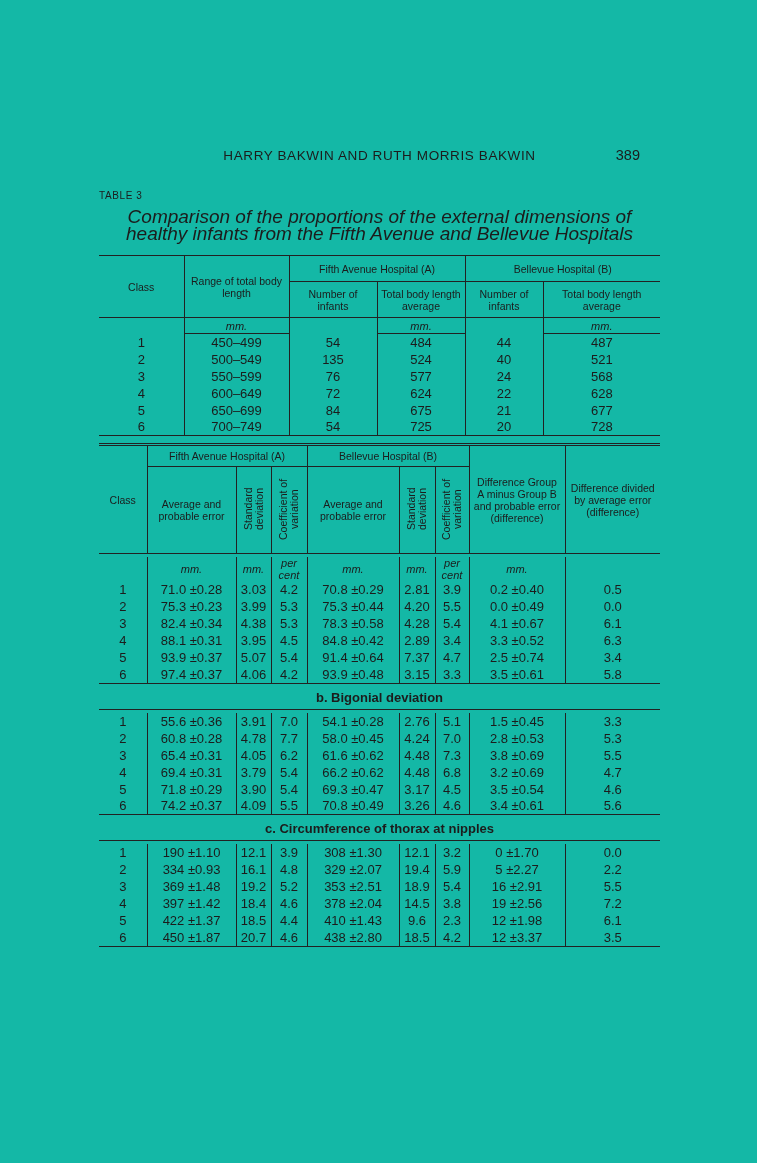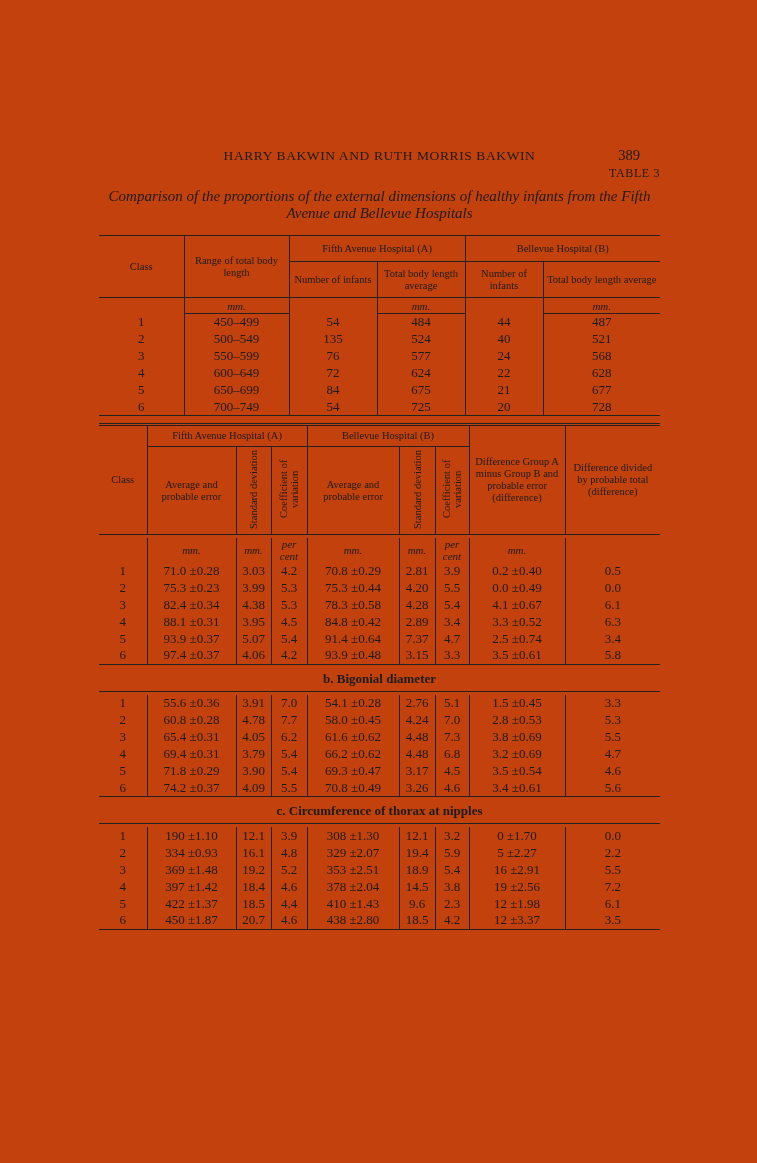--- a/index.html
+++ b/index.html
@@ -1,30 +1,30 @@
 <!DOCTYPE html>
 <html><head>
 <meta charset="utf-8">
 <style>
   * { box-sizing: border-box; }
   html, body { margin: 0; padding: 0; background: #ffffff; }
   .page {
-    width: 757px; height: 1163px; background: #c2410c; position: relative;
-    font-family: Liberation Serif, serif; color: #1c1c1c; overflow: hidden;
+    width: 757px; height: 1163px; background: #14b8a6; position: relative;
+    font-family: Liberation Sans, sans-serif; color: #1c1c1c; overflow: hidden;
   }
   .content { position: absolute; left: 99px; top: 0; width: 561px; }
 
   .page-header { margin-top: 148px; position: relative; height: 18px; font-size: 13.5px; }
   .header-title { text-align: center; letter-spacing: 0.6px; }
   .page-num { position: absolute; right: 20px; top: -1px; font-size: 14.5px; text-align: center; }
 
-  .table-label { text-align: right; font-size: 12px; letter-spacing: 0.6px; }
+  .table-label { margin-top: 24px; text-align: left; font-size: 10px; letter-spacing: 0.6px; }
   .caption {
     margin: 7px auto 0 auto; max-width: 542px; text-align: center;
-    font-style: italic; font-size: 15px; line-height: 17px;
+    font-style: italic; font-size: 19px; line-height: 17px;
   }
 
   table.tbl { border-collapse: collapse; table-layout: fixed; width: 561px; }
   .tbl th {
     font-weight: normal; font-size: 10.5px; line-height: 12px;
     text-align: center; vertical-align: middle; padding: 2px 3px;
   }
   .tbl td { font-size: 13px; text-align: center; vertical-align: middle; padding: 0 2px; height: 17px; }
   .br { border-right: 1px solid #222; margin-top: 25px; }
   .bb { border-bottom: 1px solid #222; }
@@ -162,21 +162,21 @@
           <col style="width:34px">
         <col style="width:96px">
           <col style="width:95px">
       </colgroup>
       <thead>
         <tr>
           <th rowspan="2" class="br bb">Class</th>
           <th colspan="3" class="br bb">Fifth Avenue Hospital (A)</th>
           <th colspan="3" class="br bb">Bellevue Hospital (B)</th>
           <th rowspan="2" class="br bb">Difference Group A minus Group B and probable error (difference)</th>
-          <th rowspan="2" class="bb">Difference divided by probable total (difference)</th>
+          <th rowspan="2" class="bb">Difference divided by average error (difference)</th>
         </tr>
         <tr>
           <th class="br bb">Average and probable error</th>
           <th class="br bb"><span class="vert-text">Standard deviation</span></th>
           <th class="br bb"><span class="vert-text">Coefficient of variation</span></th>
           <th class="br bb">Average and probable error</th>
           <th class="br bb"><span class="vert-text">Standard deviation</span></th>
           <th class="br bb"><span class="vert-text">Coefficient of variation</span></th>
         </tr>
       </thead>
@@ -270,21 +270,21 @@
             <td>4.2</td>
             <td>93.9 ±0.48</td>
             <td>3.15</td>
             <td>3.3</td>
             <td>3.5 ±0.61</td>
             <td>5.8</td>
           </tr>
         </tbody>
     </table>
 
-    <div class="section-title">b. Bigonial diameter</div>
+    <div class="section-title">b. Bigonial deviation</div>
     <table class="tbl sec">
       <colgroup>
         <col style="width:48px">
           <col style="width:89px">
           <col style="width:35px">
           <col style="width:36px">
         <col style="width:92px">
           <col style="width:36px">
           <col style="width:34px">
         <col style="width:96px">

